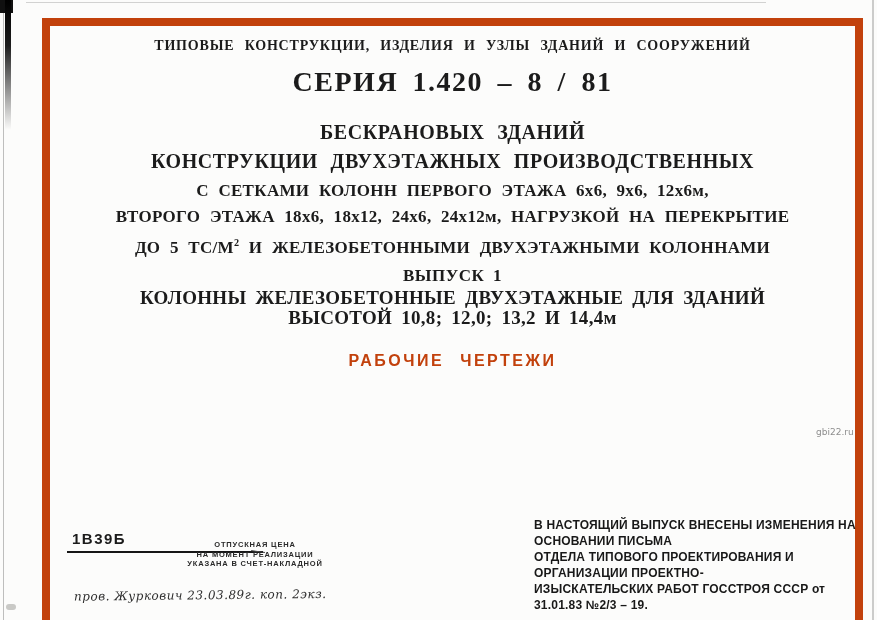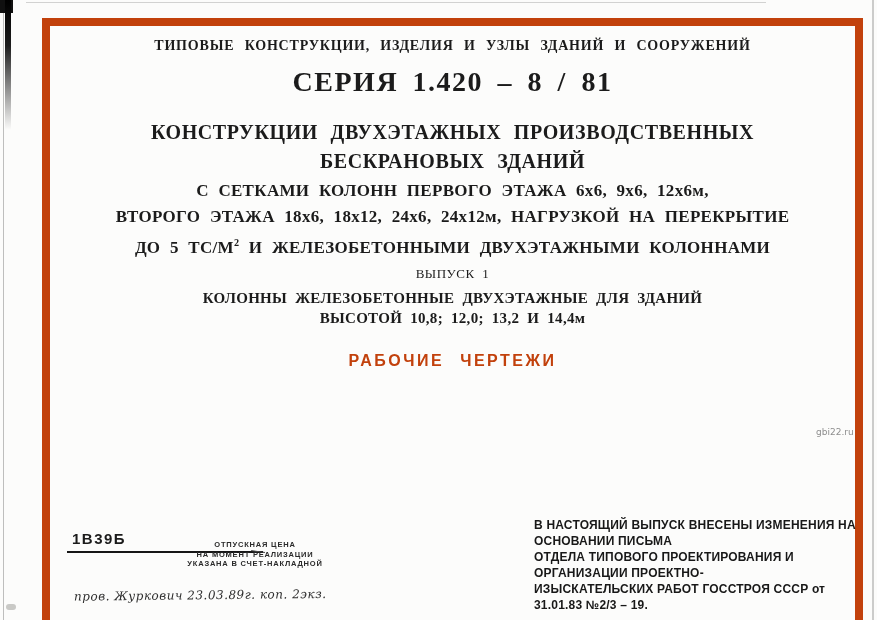--- a/index.html
+++ b/index.html
@@ -36,24 +36,24 @@
   .title-main {
     top:92px; font-size:20px; font-weight:bold; line-height:29px;
     letter-spacing:.6px; word-spacing:7px;
   }
   .title-sub {
     top:152px; font-size:17px; font-weight:bold; line-height:26px;
     letter-spacing:.3px; word-spacing:5px;text-align:center;
   }
   .title-sub sup { font-size:60%; vertical-align:super; }
   .issue-label {
-    top:240px; font-size:13px; font-weight:normal; letter-spacing:.5px; word-spacing:4px;
+    top:240px; font-size:17px; font-weight:bold; letter-spacing:.5px; word-spacing:4px;
   }
   .issue-lines {
-    top:262px; font-size:15px; font-weight:bold; line-height:20px;
+    top:262px; font-size:19px; font-weight:bold; line-height:20px;
     letter-spacing:.3px; word-spacing:4px;
   }
   .doc-type {
     top:326px; font-family:"Liberation Sans", sans-serif;
     font-size:16px; font-weight:bold; letter-spacing:2.5px; word-spacing:9px; color:#c2410c;
   }
 
   
   .stamp-code {
     position:absolute; left:22px; top:504px;
@@ -112,22 +112,22 @@
   <div class="spine-bar"></div>
   <div class="corner-smudge"></div>
 
   <div class="frame">
 
     <div class="centered series-label">ТИПОВЫЕ КОНСТРУКЦИИ, ИЗДЕЛИЯ И УЗЛЫ ЗДАНИЙ И СООРУЖЕНИЙ</div>
 
     <div class="centered series-number">СЕРИЯ 1.420 – 8 / 81</div>
 
     <div class="centered title-main">
+      <div>БЕСКРАНОВЫХ ЗДАНИЙ</div>
       <div>КОНСТРУКЦИИ ДВУХЭТАЖНЫХ ПРОИЗВОДСТВЕННЫХ</div>
-      <div>БЕСКРАНОВЫХ ЗДАНИЙ</div>
     </div>
 
     <div class="centered title-sub">
       <div>С СЕТКАМИ КОЛОНН ПЕРВОГО ЭТАЖА 6х6, 9х6, 12х6м,</div>
       <div>ВТОРОГО ЭТАЖА 18х6, 18х12, 24х6, 24х12м, НАГРУЗКОЙ НА ПЕРЕКРЫТИЕ</div>
       <div><span>ДО 5 ТС/М</span><sup>2</sup><span> И ЖЕЛЕЗОБЕТОННЫМИ ДВУХЭТАЖНЫМИ КОЛОННАМИ</span></div>
     </div>
 
     <div class="centered issue-label">ВЫПУСК 1</div>
 

